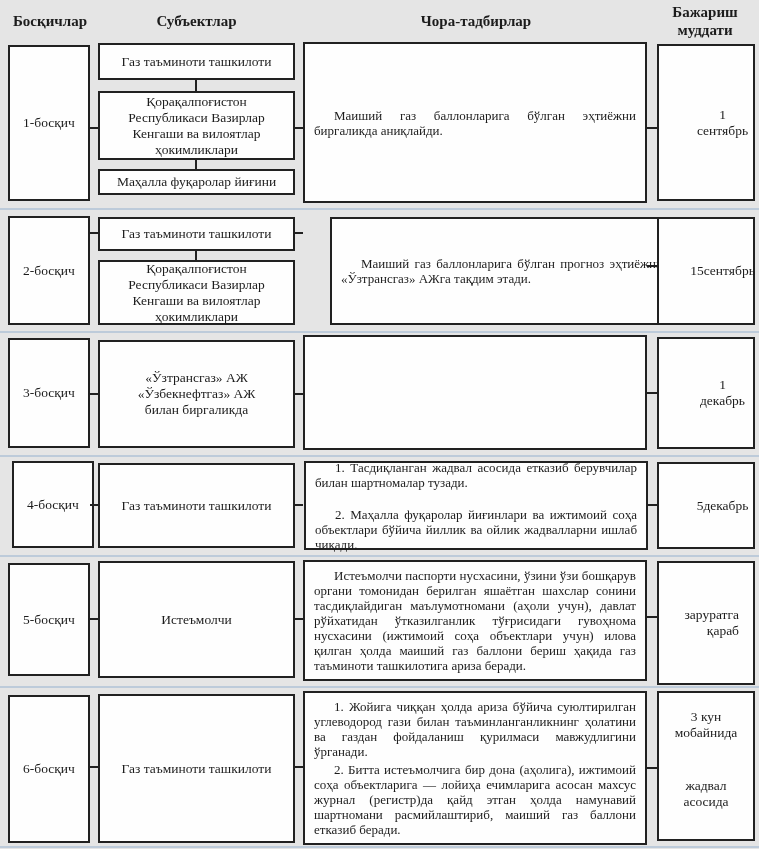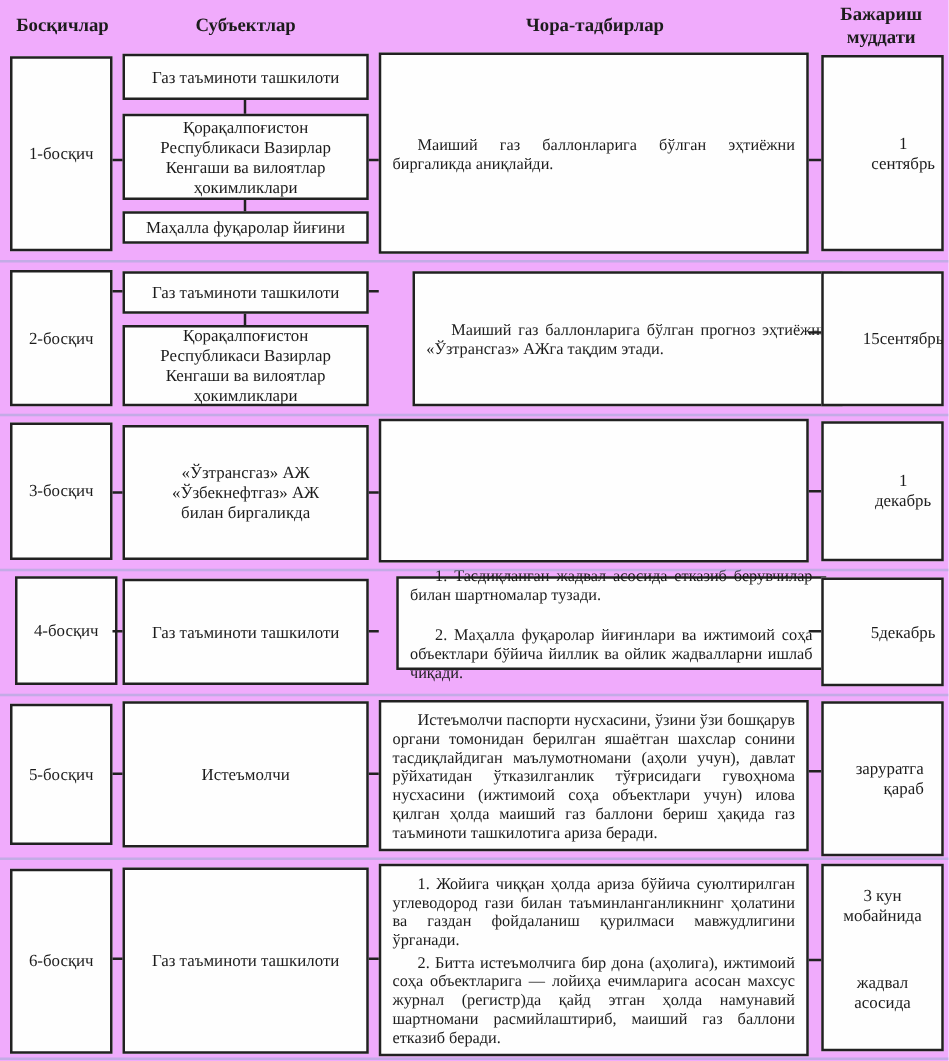--- a/index.html
+++ b/index.html
@@ -1,20 +1,20 @@
 <!DOCTYPE html>
 <html><head>
 <meta charset="utf-8">
 <style>
   * { margin:0; padding:0; box-sizing:border-box; }
   html,body { background:#ffffff; }
   #canvas {
     position:relative;
     width:759px; height:849px;
-    background:#f0abfc;
+    background:#e5e5e5;
     font-family:"Liberation Serif","DejaVu Serif",serif;
     color:#1c1c1c;
     overflow:hidden;
   }
   .header-label {
     position:absolute;
     font-weight:bold;
     font-size:15px;
     line-height:18px;
     text-align:center;
@@ -125,21 +125,21 @@
   <div class="hline" style="left:90px; top:393px; width:8px;"></div>
   <div class="hline" style="left:295px; top:393px; width:8px;"></div>
   <div class="hline" style="left:647px; top:392px; width:10px;"></div>
 
   <div class="box" style="left:12px; top:461px; width:82px; height:87px;">
     <span class="lbl">4-босқич</span>
   </div>
   <div class="box" style="left:98px; top:463px; width:197px; height:85px;">
     <span class="lbl">Газ таъминоти ташкилоти</span>
   </div>
-  <div class="box measures" style="left:317px; top:461px; width:344px; height:75px;gap:14px;">
+  <div class="box measures" style="left:304px; top:461px; width:344px; height:89px;gap:14px;">
     <p>1. Тасдиқланган жадвал асосида етказиб берувчилар билан шартномалар тузади.</p>
     <p>2. Маҳалла фуқаролар йиғинлари ва ижтимоий соҳа объектлари бўйича йиллик ва ойлик жадвалларни ишлаб чиқади.</p>
   </div>
   <div class="box deadline" style="left:657px; top:462px; width:98px; height:87px;">
     <span class="lbl">5декабрь</span>
   </div>
   <div class="hline" style="left:90px; top:504px; width:8px;"></div>
   <div class="hline" style="left:295px; top:504px; width:8px;"></div>
   <div class="hline" style="left:647px; top:504px; width:10px;"></div>
 

